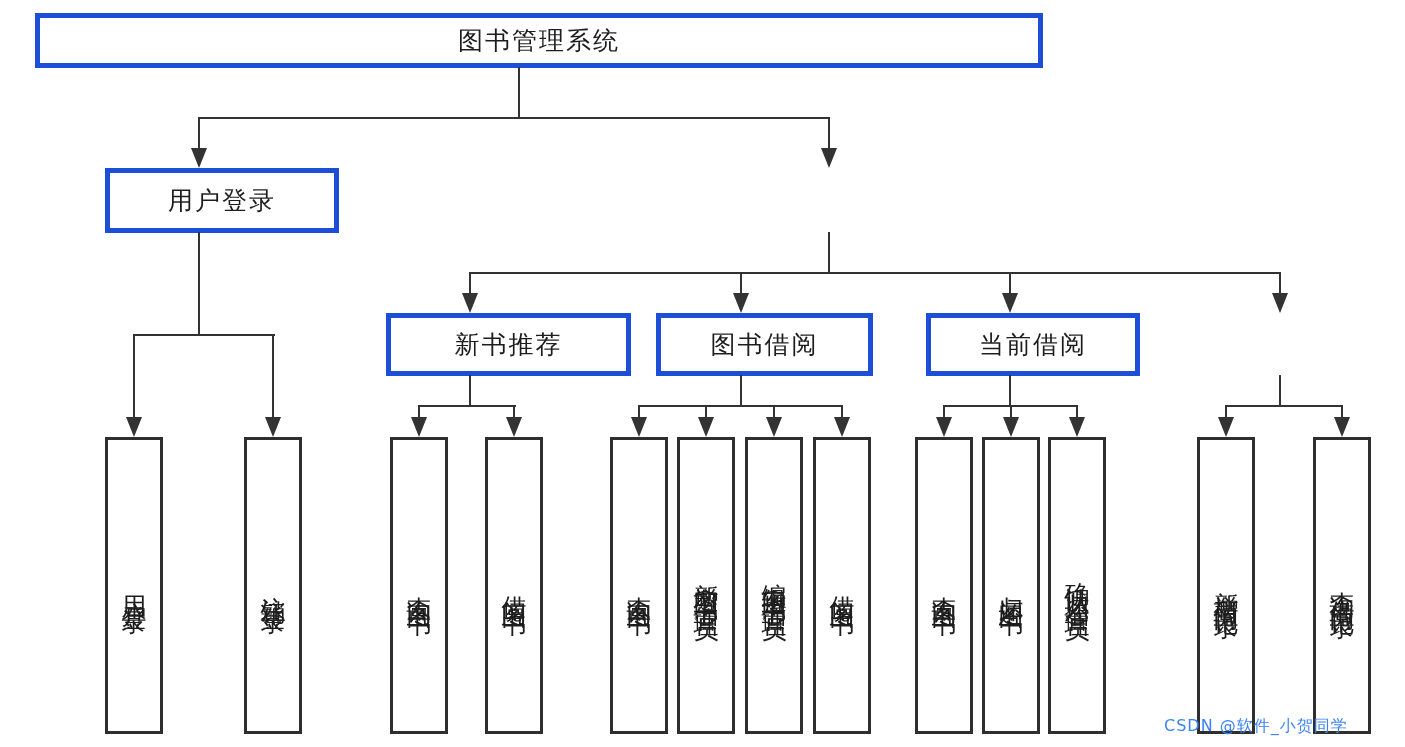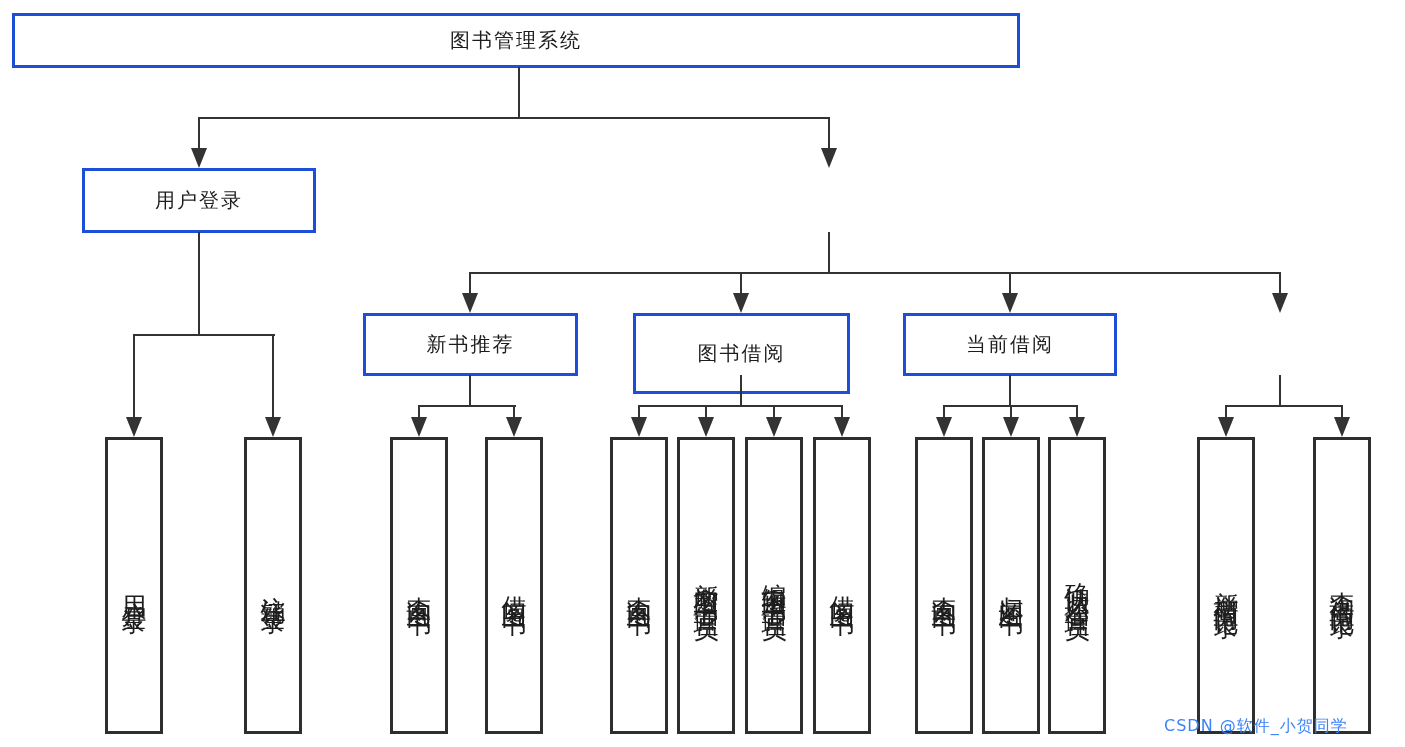--- a/index.html
+++ b/index.html
@@ -1,22 +1,22 @@
 <!DOCTYPE html>
 <html><head>
 <meta charset="utf-8">
 <style>
   html,body { margin:0; padding:0; background:#fff; }
   .stage { position:relative; width:1405px; height:747px; background:#ffffff;
            font-family:"DejaVu Sans", sans-serif; overflow:hidden; }
 
   
   .hbox { position:absolute; box-sizing:border-box; background:#ffffff;
-          border:3px solid #1d4ed8; display:flex; align-items:center; justify-content:center;
-          font-size:20px; color:#1d1d1d; letter-spacing:2px; white-space:nowrap; }
+          border:5px solid #1d4ed8; display:flex; align-items:center; justify-content:center;
+          font-size:25px; color:#1d1d1d; letter-spacing:2px; white-space:nowrap;margin-left:23px; }
 
   
   .vbox { position:absolute; box-sizing:border-box; background:#ffffff;
           border:3px solid #2e2e2e; width:58px; top:437px; height:297px;
           writing-mode:vertical-rl; text-orientation:mixed;
           display:flex; align-items:center; justify-content:center;
           font-size:25px; color:#1d1d1d; letter-spacing:5px; white-space:nowrap; overflow:hidden; }
 
   
   .vl { position:absolute; width:2px;  background:#333333; }
@@ -30,22 +30,22 @@
 </style>
 </head>
 <body>
 
 <div class="stage">
 
   <div class="hbox" style="left:12px; top:13px; width:1008px; height:55px;">图书管理系统</div>
 
   <div class="hbox" style="left:82px; top:168px; width:234px; height:65px;">用户登录</div>
 
-  <div class="hbox" style="left:363px; top:313px; width:215px; height:63px;">新书推荐</div>
-  <div class="hbox" style="left:633px; top:313px; width:217px; height:81px;">图书借阅</div>
+  <div class="hbox" style="left:363px; top:313px; width:245px; height:63px;">新书推荐</div>
+  <div class="hbox" style="left:633px; top:313px; width:217px; height:63px;">图书借阅</div>
   <div class="hbox" style="left:903px; top:313px; width:214px; height:63px;">当前借阅</div>
 
   <div class="vbox" style="left:105px;">用户登录</div>
   <div class="vbox" style="left:244px;">注销登录</div>
 
   <div class="vbox" style="left:390px;">查询图书</div>
   <div class="vbox" style="left:485px;">借阅图书</div>
 
   <div class="vbox" style="left:610px;">查询图书</div>
   <div class="vbox" style="left:677px;">新增图书（管理员）</div>

